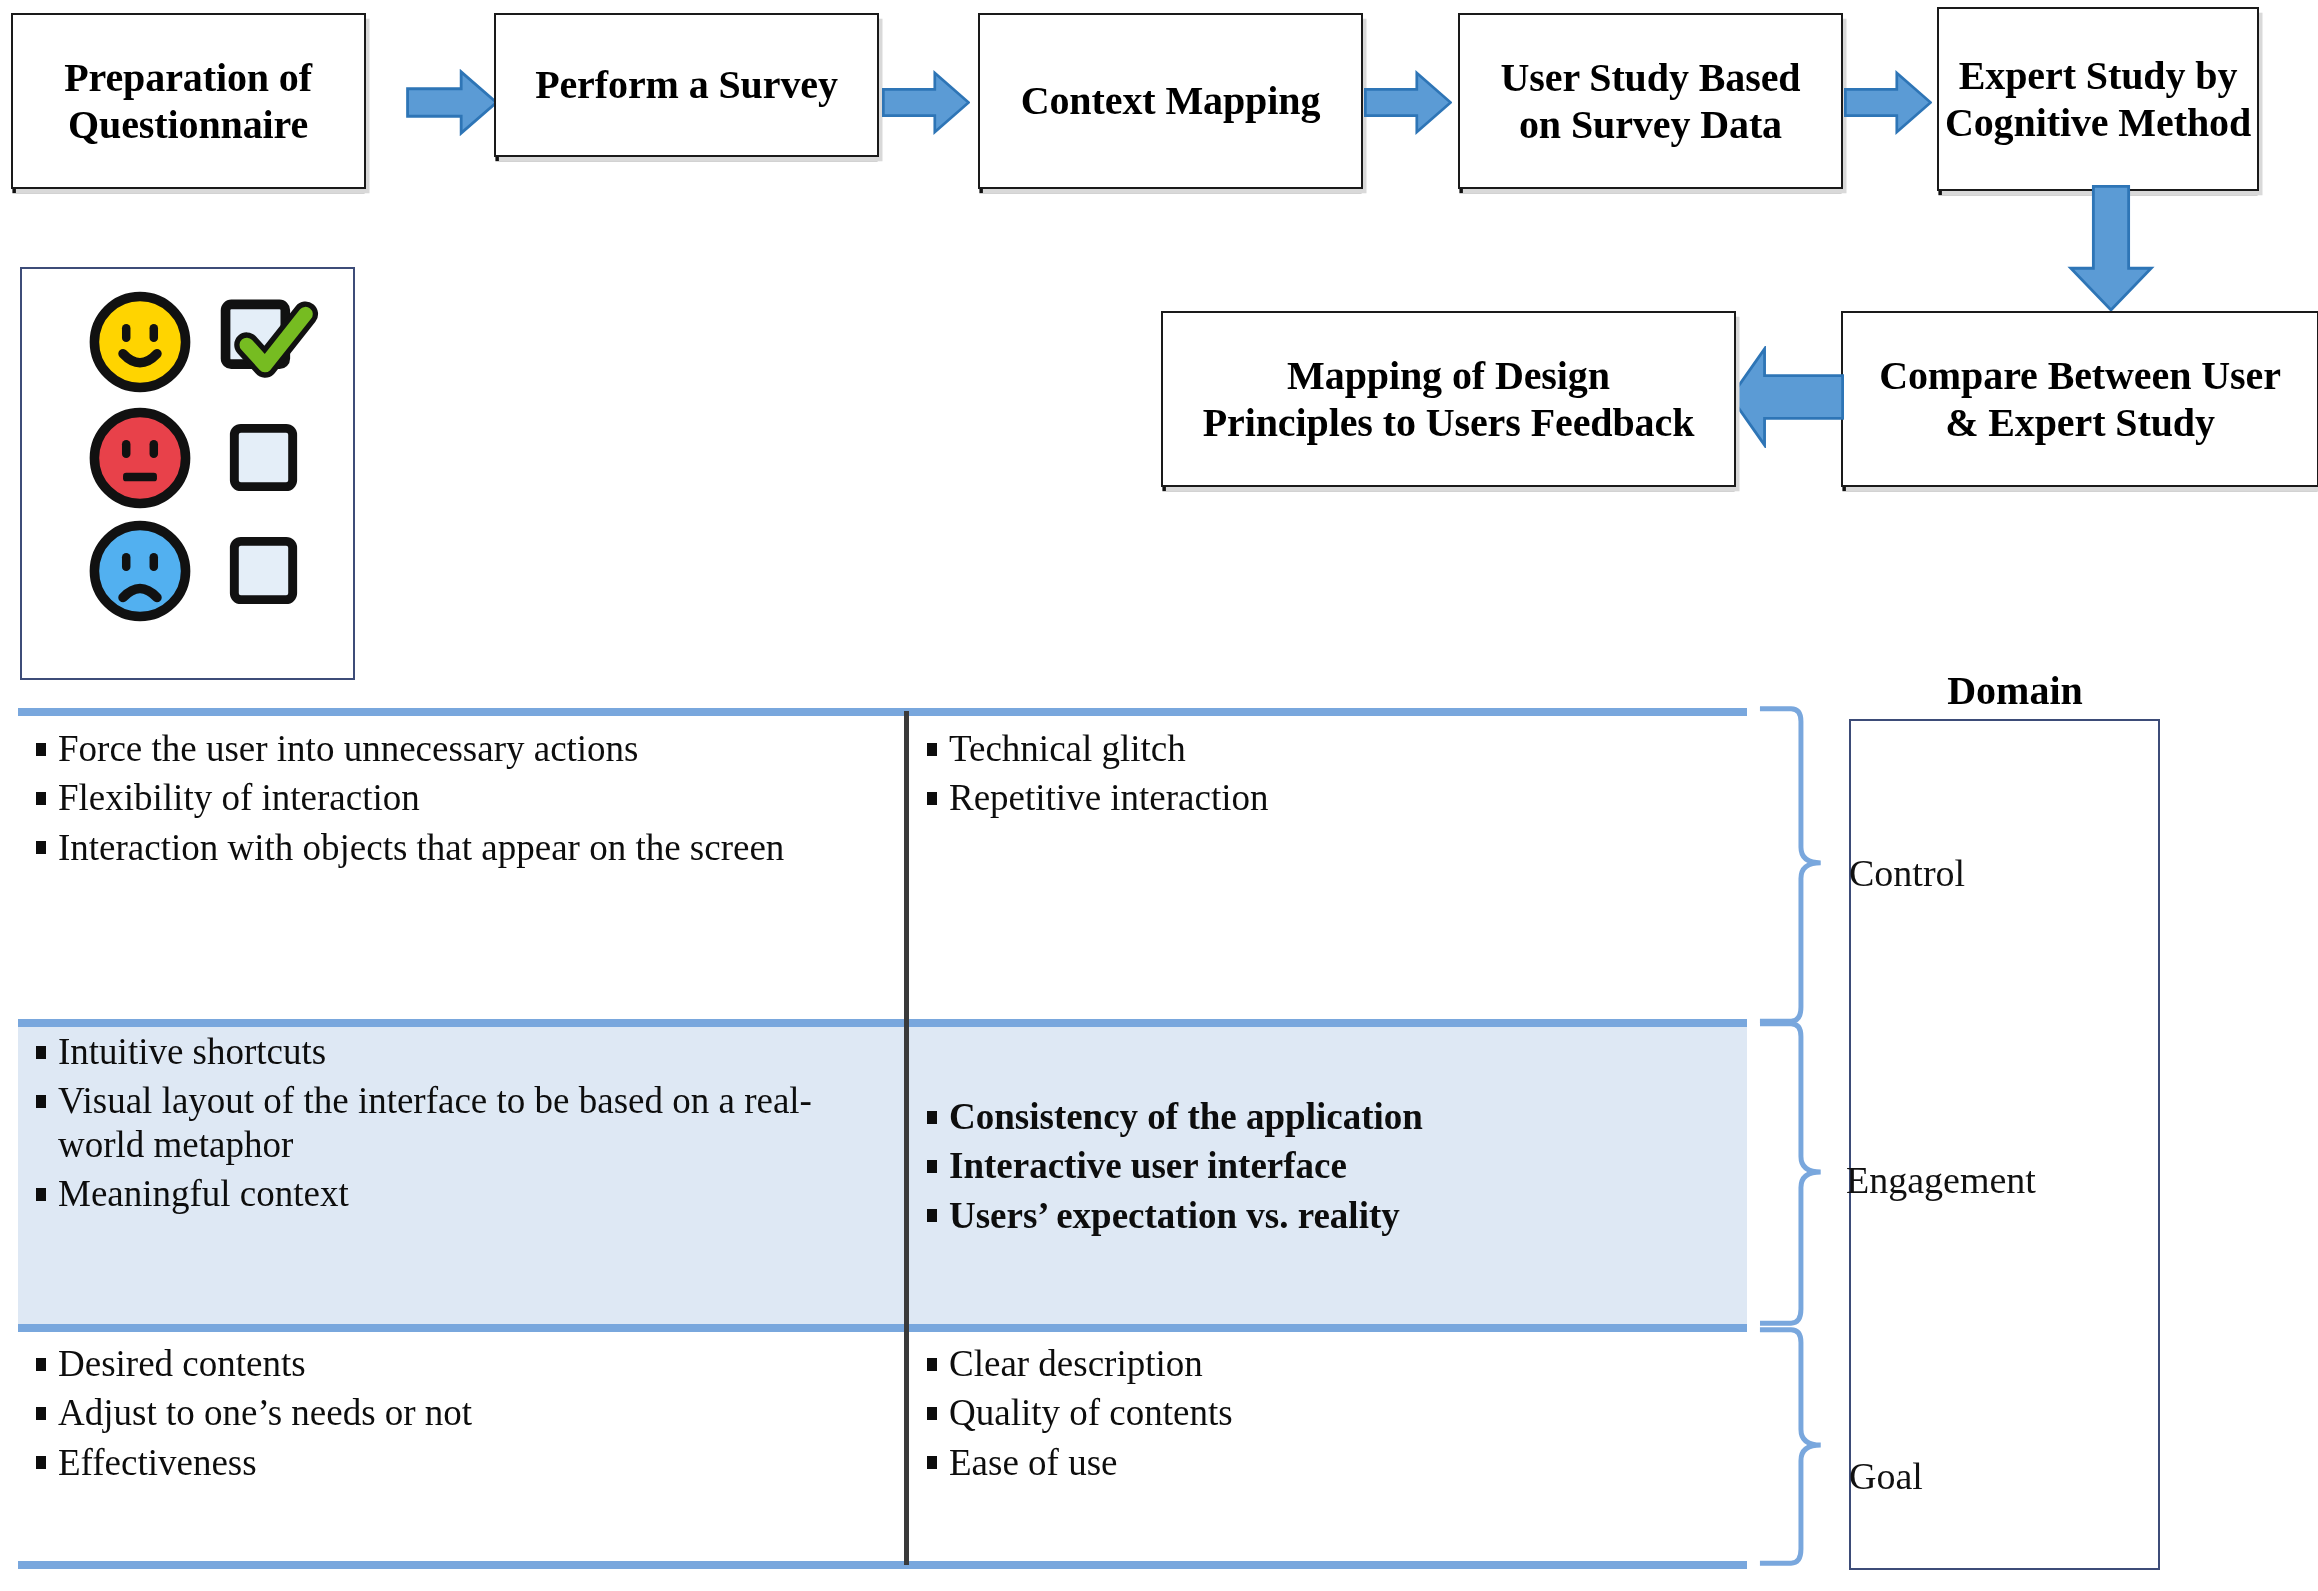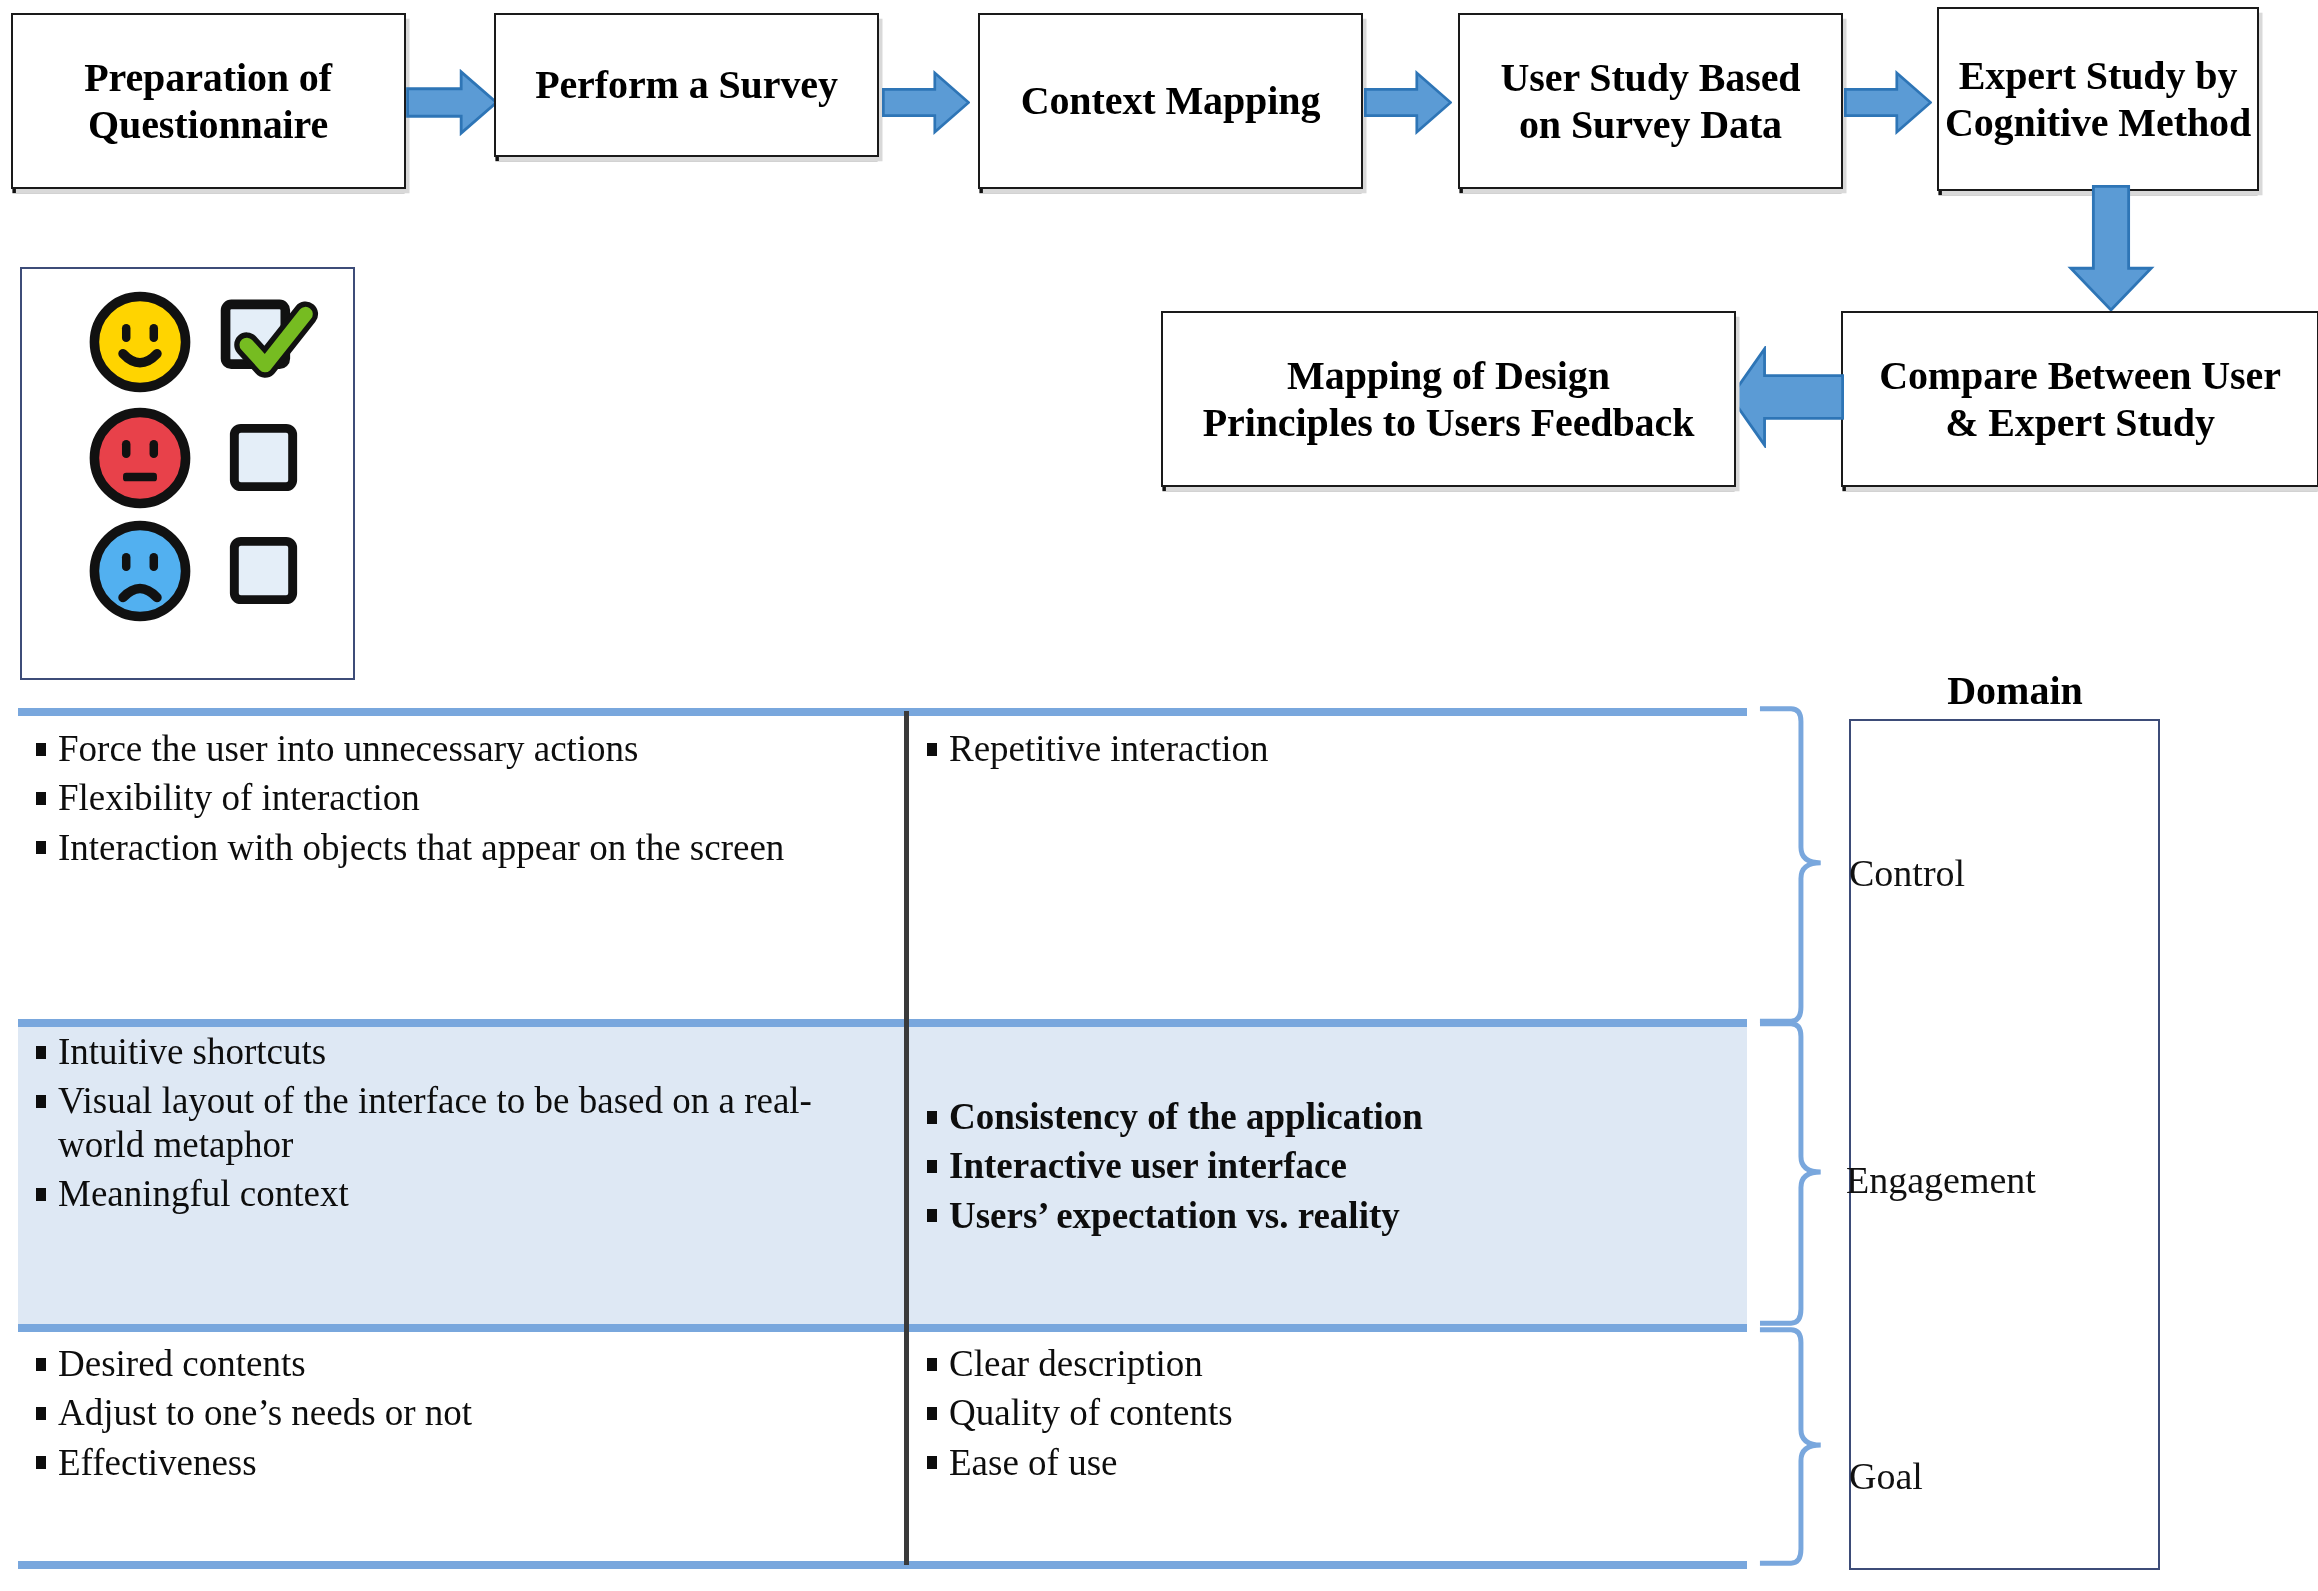--- a/index.html
+++ b/index.html
@@ -78,21 +78,21 @@
      position:absolute;
      font-size:38px;
      color:#111;
      font-family:"Liberation Serif","DejaVu Serif",serif;
   }
   .brace{position:absolute;}
 </style>
 </head>
 <body>
 
-<div class="fbox" style="left:10.6px;top:12.7px;width:395px;height:176px;font-size:40px;text-align:center;">
+<div class="fbox" style="left:10.6px;top:12.7px;width:355px;height:176px;font-size:40px;text-align:center;">
   <div>
     <span>Preparation of</span>
     <span>Questionnaire</span>
   </div>
 </div>
 
 <div class="arrow-right" style="left:406px;top:69px;">
   <svg width="92" height="67" viewBox="0 0 130 95">
     <polygon points="2,28 78,28 78,4 128,47.5 78,91 78,67 2,67" fill="#5B9BD5" stroke="#2E75B6" stroke-width="4"></polygon>
   </svg>
@@ -232,20 +232,21 @@
 
 <div class="cell" style="left:30px;top:727px;width:858px;">
   <ul class="bullets">
     <li>Force the user into unnecessary actions</li>
     <li>Flexibility of interaction</li>
     <li>Interaction with objects that appear on the screen</li>
   </ul>
 </div>
 <div class="cell" style="left:921px;top:727px;width:812px;">
   <ul class="bullets">
+    <li>Technical glitch</li>
     <li>Repetitive interaction</li>
   </ul>
 </div>
 
 <div class="cell" style="left:30px;top:1030px;width:858px;">
   <ul class="bullets">
     <li>Intuitive shortcuts</li>
     <li>Visual layout of the interface to be based on a real-world metaphor</li>
     <li>Meaningful context</li>
   </ul>

